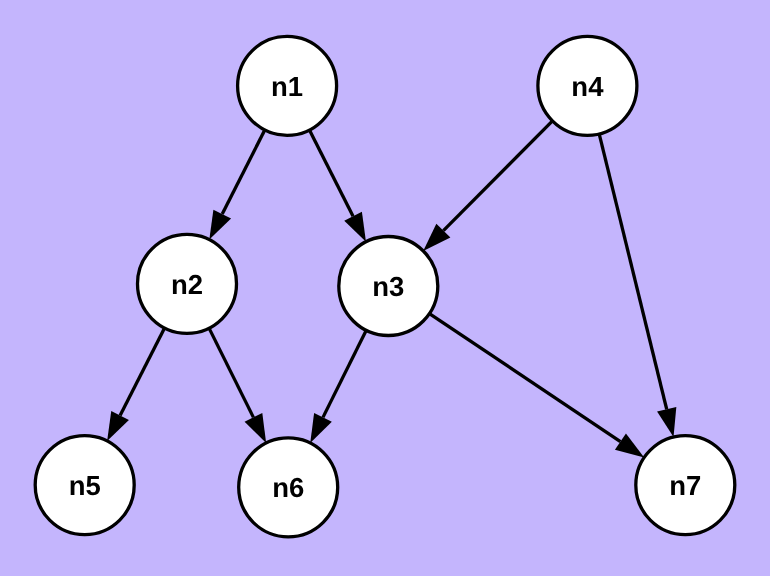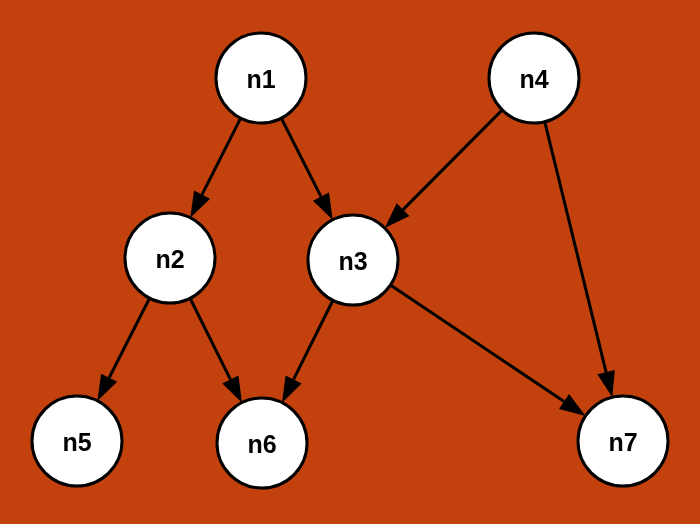--- a/index.html
+++ b/index.html
@@ -7,21 +7,21 @@
     padding: 0;
     background: #ffffff;
   }
   body {
     font-family: "Liberation Sans", sans-serif;
   }
   #graph-canvas {
     position: relative;
     width: 700px;
     height: 524px;
-    background: #c2410c;
+    background: #c4b5fd;
     overflow: hidden;
     text-align: center;
   }
   #graph-svg {
     display: block;
     width: 700px;
     height: 524px;
   }
   .node-circle {
     fill: #ffffff;

